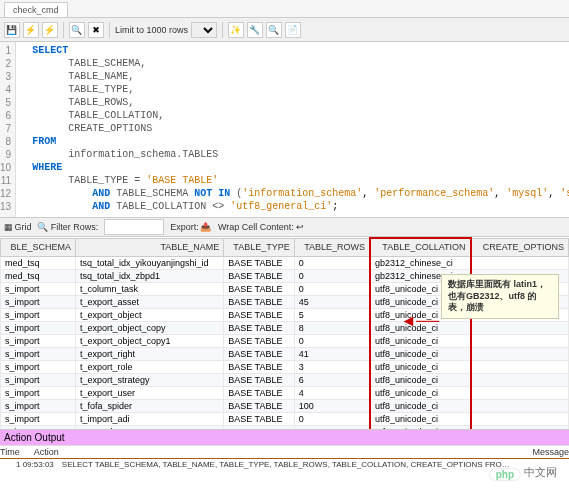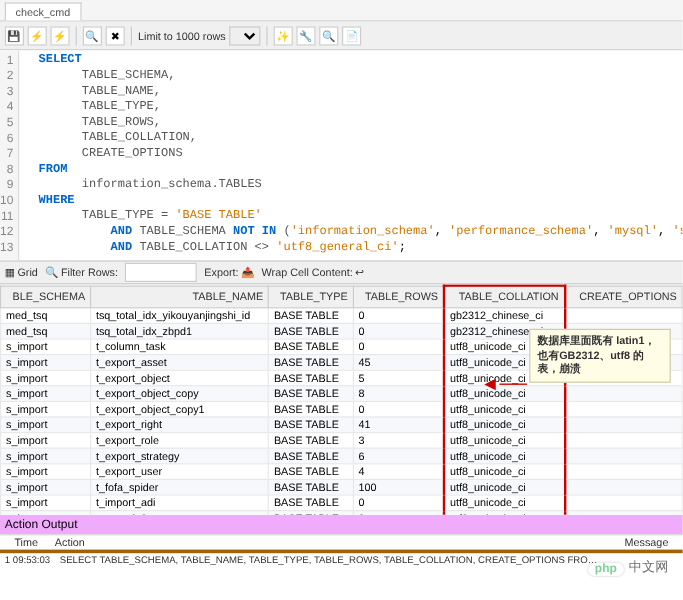--- a/index.html
+++ b/index.html
@@ -24,22 +24,22 @@
 th { background: #f0f0f0; border: 1px solid #ccc; padding: 2px 4px; text-align: right; font-weight: normal; color: #333; height: 18px; }
 td { border: 1px solid #e8e8e8; padding: 1px 4px; background: #fff; height: 13px; }
 tr:nth-child(even) td { background: #f6f8fc; }
 .col-highlight th:nth-child(5), .col-highlight td:nth-child(5) { border-left: 2px solid #c00; border-right: 2px solid #c00; }
 thead tr th:nth-child(5) { border-top: 2px solid #c00; }
 tbody tr:last-child td:nth-child(5) { border-bottom: 2px solid #c00; }
 .callout { position: absolute; top: 274px; right: 10px; width: 118px; background: #fffde6; border: 1px solid #cca; padding: 4px 6px; font-size: 9px; color: #333; line-height: 1.3; z-index: 10; font-weight: bold; }
 .arrow { position: absolute; top: 312px; right: 130px; color: #c00; font-size: 16px; z-index: 10; }
 .output-panel { border-top: 1px solid #ccc; background: #fff; height: 46px; }
 .out-head { background: #f0abfc; border-bottom: 1px solid #ddd; padding: 2px 4px; font-size: 10px; }
-.out-cols { display: flex; font-size: 9px; color: #333; padding: 1px 12px; gap: 14px; border-bottom: 3px solid #a16207; justify-content: space-between; }
-.out-row { display: flex; font-size: 8px; color: #333; padding: 1px 4px; gap: 8px; }
+.out-cols { display: flex; font-size: 9px; color: #333; padding: 1px 0; gap: 14px; border-bottom: 1px solid #a16207; justify-content: space-between; }
+.out-row { display: flex; font-size: 8px; color: #333; padding: 1px 4px; gap: 8px; margin-left: 12px; }
 .watermark { position: absolute; bottom: 20px; right: 12px; display: flex; align-items: flex-end; gap: 4px; opacity: 0.85; z-index: 20; }
 .wm-logo { background: #fff; border-radius: 9px; padding: 0 6px; font-size: 10px; color: #6c8; font-weight: bold; box-shadow: 0 0 2px rgba(0,0,0,0.3); }
 .wm-text { font-size: 11px; color: #555; }
 </style>
 </head>
 <body>
 
 <div class="tab-bar">
   <div class="tab">check_cmd</div>
 </div>

